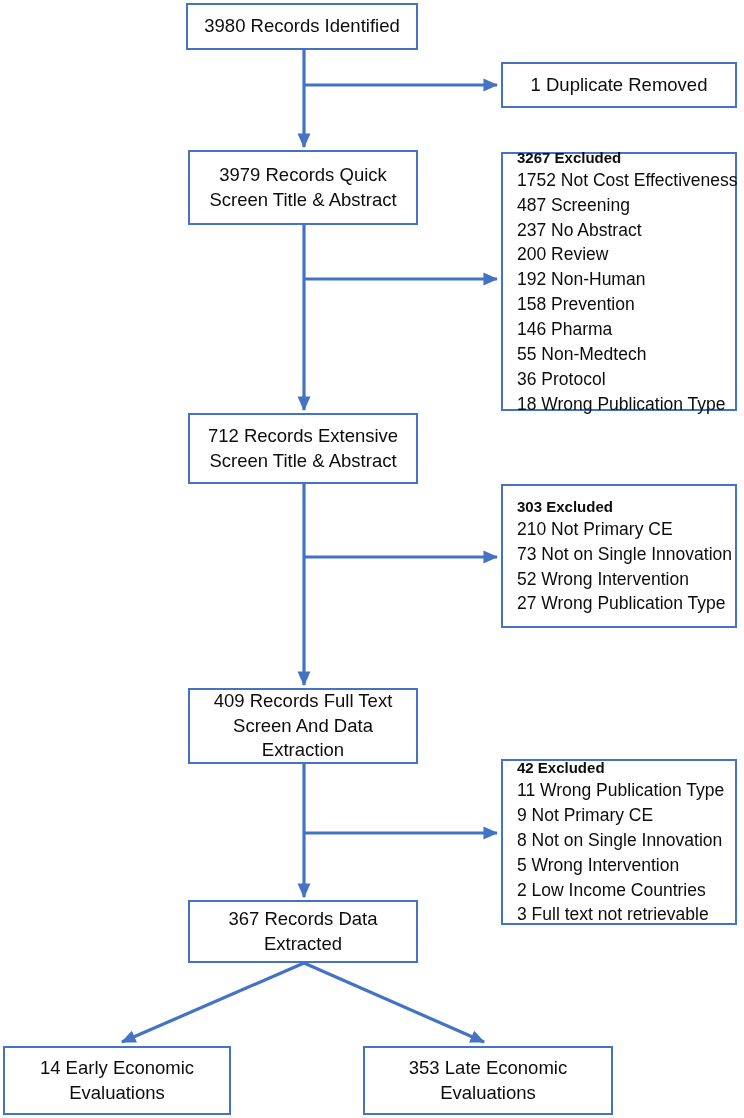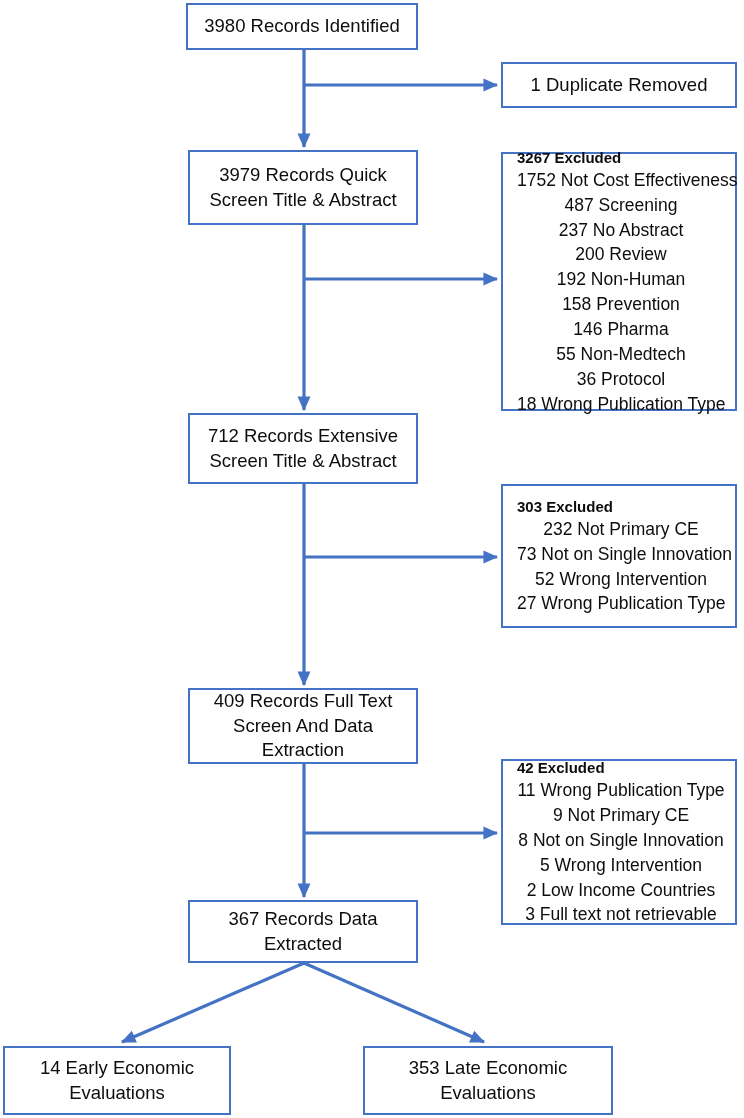--- a/index.html
+++ b/index.html
@@ -62,21 +62,20 @@
     font-weight: bold;
     color: #0d0d0d;
     line-height: 1.42;
     white-space: nowrap;
   }
   .excl .excl-item {
     font-size: 17.5px;
     color: #0d0d0d;
     line-height: 1.42;
     white-space: nowrap;
-    text-align: center;
   }
 
   
   #node-identified   { left: 186px; top: 3px;    width: 232px; height: 47px; }
   #node-duplicate    { left: 501px; top: 62px;   width: 236px; height: 46px; }
   #node-quickscreen  { left: 188px; top: 150px;  width: 230px; height: 75px; }
   #node-extensive    { left: 188px; top: 413px;  width: 230px; height: 71px; }
   #node-fulltext     { left: 188px; top: 688px;  width: 230px; height: 76px; }
   #node-extracted    { left: 188px; top: 900px;  width: 230px; height: 63px; }
   #node-early        { left: 3px;   top: 1046px; width: 228px; height: 69px; }
@@ -171,21 +170,21 @@
         <div class="excl-item">146 Pharma</div>
         <div class="excl-item">55 Non-Medtech</div>
         <div class="excl-item">36 Protocol</div>
         <div class="excl-item">18 Wrong Publication Type</div>
       </div>
   </div>
 
   <div class="excl" id="excl-2">
     <div class="excl-title">303 Excluded</div>
     <div>
-        <div class="excl-item">232 Not Primary CE</div>
+        <div class="excl-item">210 Not Primary CE</div>
         <div class="excl-item">73 Not on Single Innovation</div>
         <div class="excl-item">52 Wrong Intervention</div>
         <div class="excl-item">27 Wrong Publication Type</div>
       </div>
   </div>
 
   <div class="excl" id="excl-3">
     <div class="excl-title">42 Excluded</div>
     <div>
         <div class="excl-item">11 Wrong Publication Type</div>

